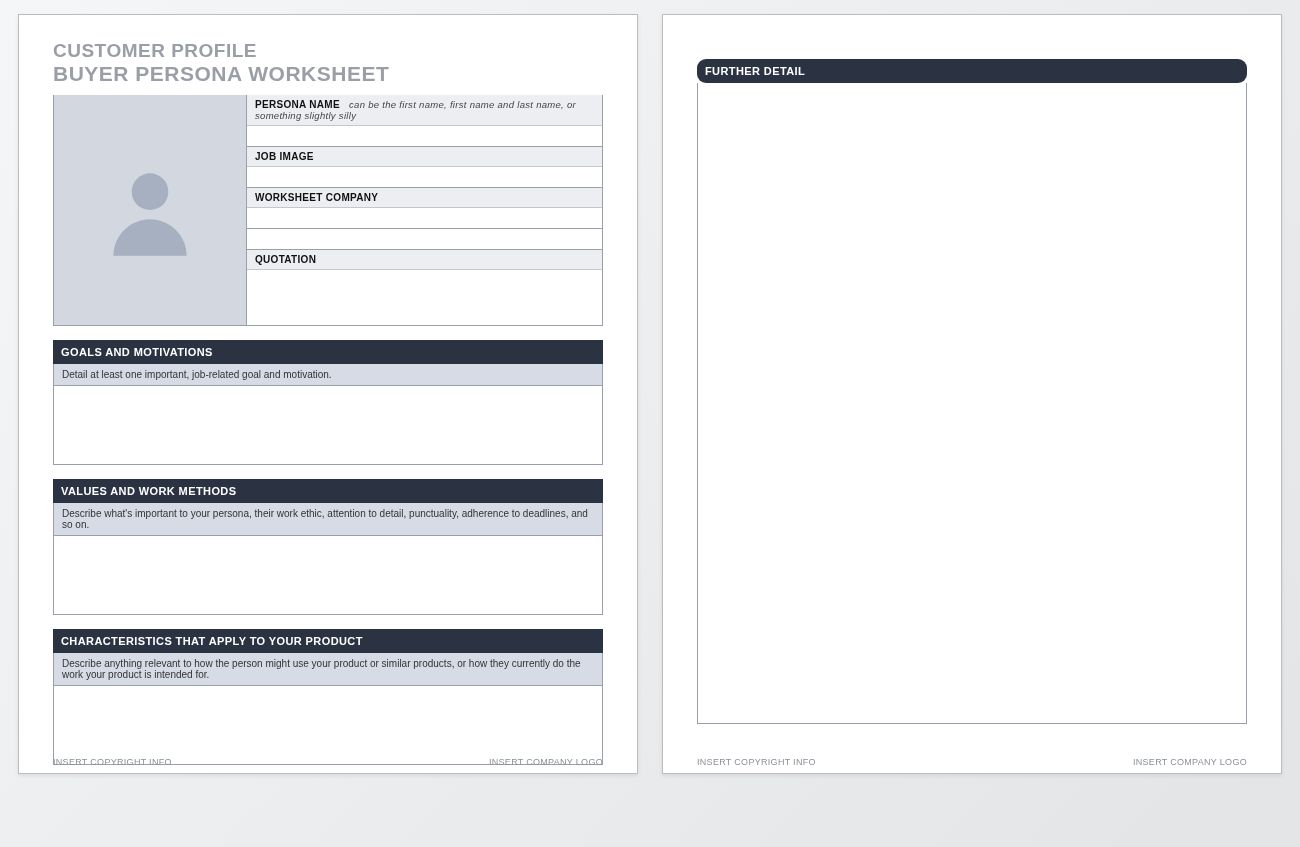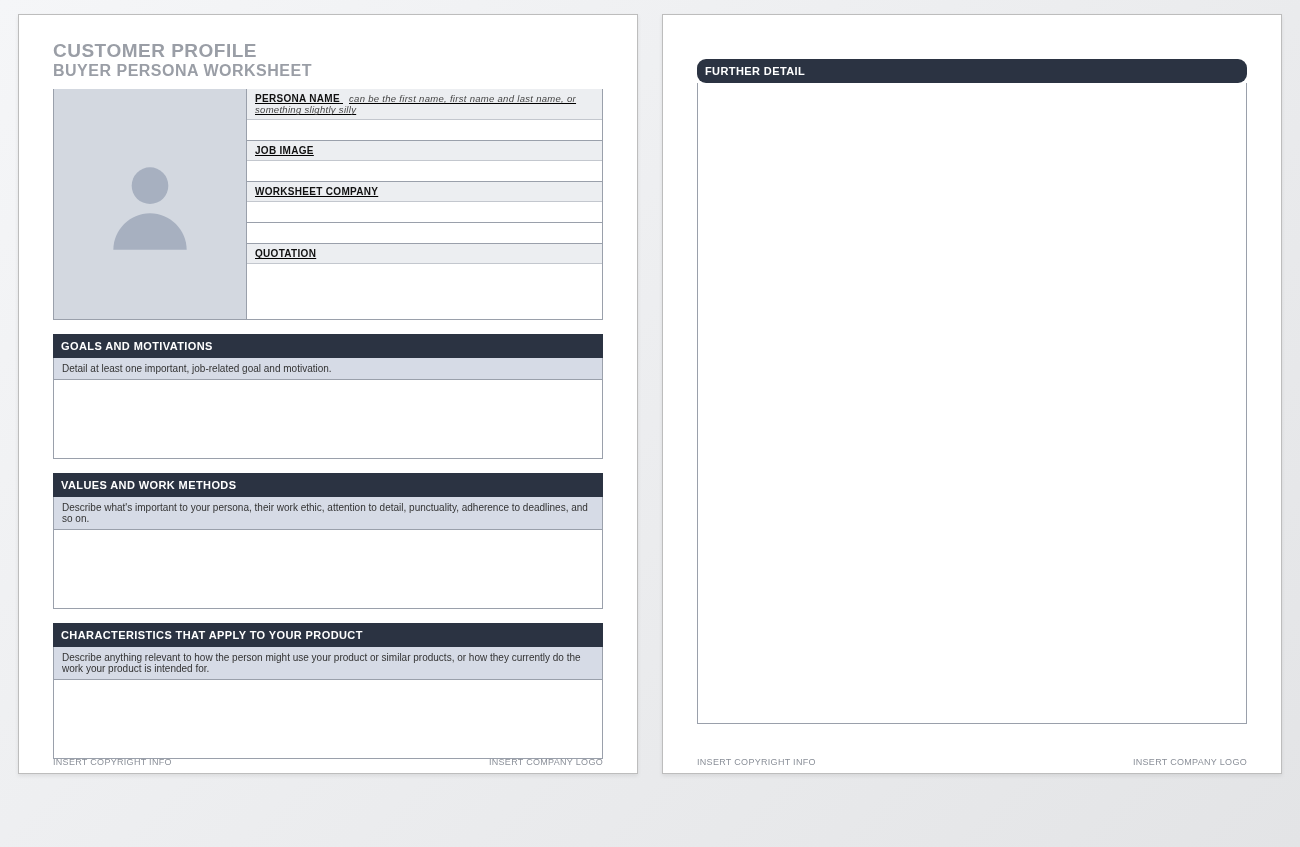--- a/index.html
+++ b/index.html
@@ -5,26 +5,26 @@
   html,body{margin:0;padding:0;background:#e8e9eb;font-family:"Helvetica Neue",Arial,sans-serif;}
   .viewport{width:1300px;height:847px;margin:0 auto;position:relative;overflow:hidden;
     background:linear-gradient(135deg,#f5f6f8 0%,#e3e4e6 100%);box-sizing:border-box;
     padding:14px 18px;display:flex;gap:24px;}
   .page{background:#fff;border:1px solid #bdbdbd;box-shadow:0 2px 4px rgba(0,0,0,.08);
     box-sizing:border-box;position:relative;flex:1;height:760px;padding:26px 34px 21px 34px;}
   .page.p2{padding-top:44px;}
   
   .doc-title{color:#9a9ea6;font-weight:700;letter-spacing:.5px;line-height:1.1;margin-bottom:10px;}
   .doc-title .line1{font-size:19px;}
-  .doc-title .line2{font-size:16px;}
+  .doc-title .line2{font-size:21px;}
   
   .bar{background:#2b3342;color:#fff;font-size:11px;font-weight:700;letter-spacing:.4px;
     padding:6px 8px;box-sizing:border-box;}
   
-  .top{display:flex;border:1px solid #9aa0ab;border-top:none;text-decoration:underline;}
+  .top{display:flex;border:1px solid #9aa0ab;border-top:none;}
   .topbars{display:flex;}
   .topbars .bar{border-right:1px solid #1e2430;}
   .topbars .bar:first-child{width:193px;}
   .topbars .bar:last-child{flex:1;border-right:none;}
   .avatar-cell{width:192px;min-height:230px;background:#d3d8e0;border-right:1px solid #9aa0ab;
     display:flex;align-items:center;justify-content:center;}
   .avatar-cell svg{width:110px;height:110px;fill:#a7b0c0;}
   .info-cell{flex:1;}
   .frow{border-bottom:1px solid #9aa0ab;}
   .frow:last-child{border-bottom:none;}

